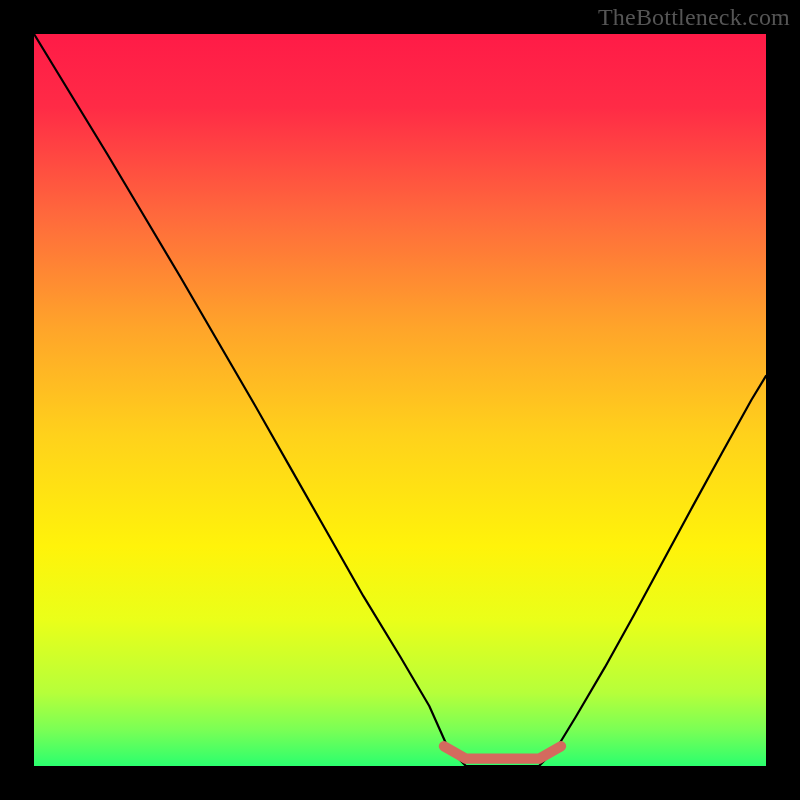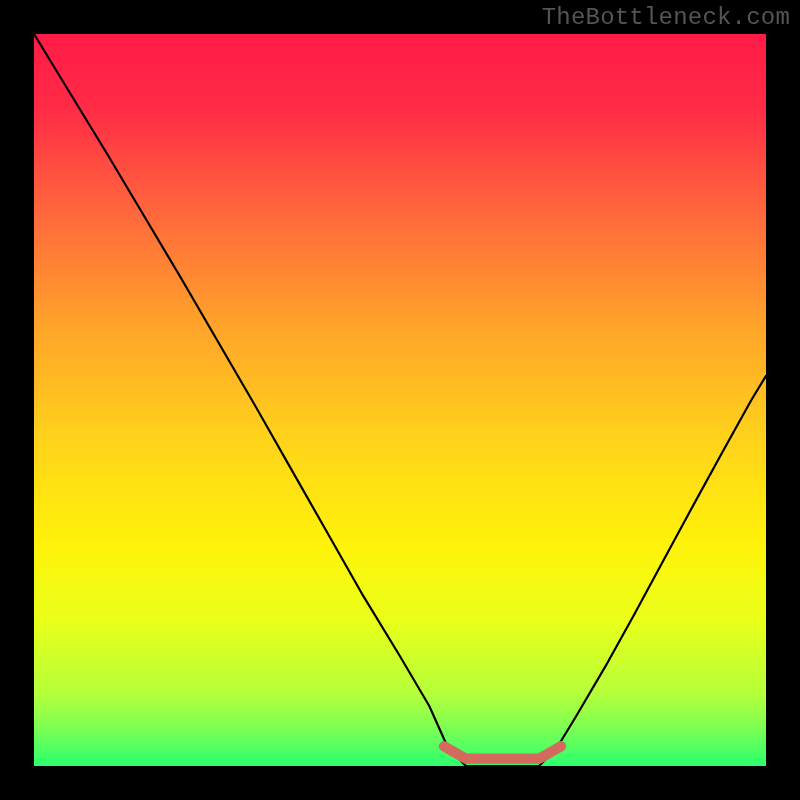--- a/index.html
+++ b/index.html
@@ -14,21 +14,21 @@
     position: relative;
     width: 800px;
     height: 800px;
     background: #000;
   }
   .watermark {
     position: absolute;
     top: 4px;
     right: 10px;
     color: #555;
-    font-family: Liberation Mono, monospace;
+    font-family: Liberation Serif, serif;
     font-size: 24px;
     font-weight: 500;
     letter-spacing: 0.2px;
     z-index: 20;
   }
   .plot-area {
     position: absolute;
     left: 34px;
     top: 34px;
     width: 732px;

